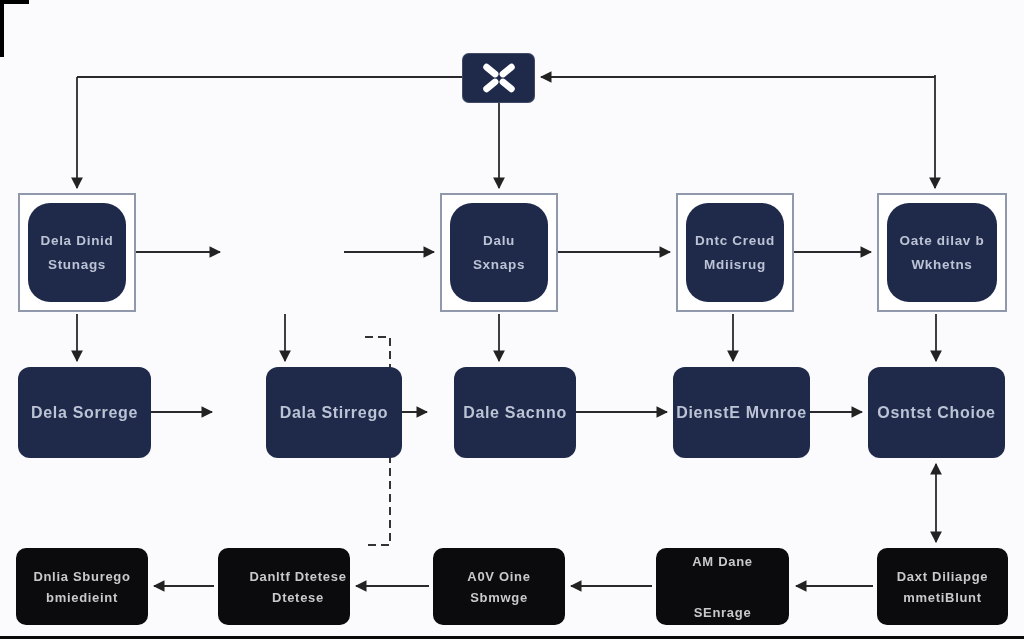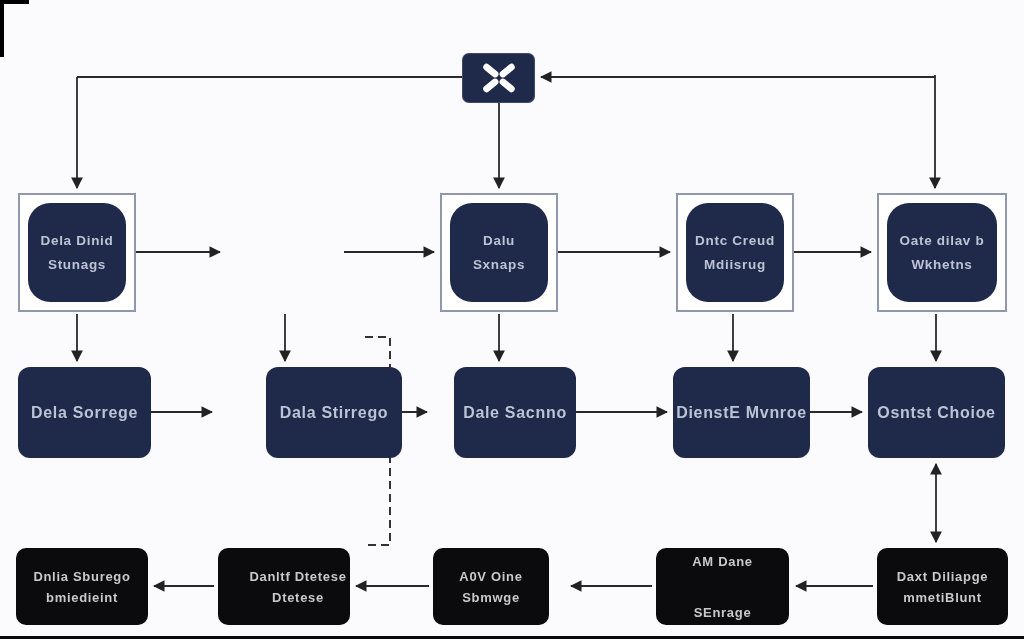--- a/index.html
+++ b/index.html
@@ -101,21 +101,21 @@
   .p-t5 { left: 877px; top: 193px; width: 130px; }
   
   .p-m1 { left: 18px;  top: 367px; width: 133px; }
   .p-m2 { left: 218px; top: 367px; width: 136px; margin-left: 48px; }
   .p-m3 { left: 454px; top: 367px; width: 122px; }
   .p-m4 { left: 673px; top: 367px; width: 137px; }
   .p-m5 { left: 868px; top: 367px; width: 137px; }
   
   .p-b1 { left: 16px;  top: 548px; width: 132px; }
   .p-b2 { left: 218px; top: 548px; width: 132px; padding-left: 28px; }
-  .p-b3 { left: 433px; top: 548px; width: 116px; }
+  .p-b3 { left: 433px; top: 548px; width: 132px; }
   .p-b4 { left: 656px; top: 548px; width: 133px; gap: 36px; }
   .p-b5 { left: 877px; top: 548px; width: 131px; }
   
   #wires { position: absolute; left: 0; top: 0; width: 1024px; height: 639px; }
   
   .edge { position: absolute; background: #000; }
   .edge-top-left-h { left: 0; top: 0; width: 29px; height: 4px; }
   .edge-top-left-v { left: 0; top: 0; width: 4px; height: 57px; }
   .edge-bottom { left: 0; bottom: 0; width: 100%; height: 3px; background: #0a0a0a; }
 </style>

